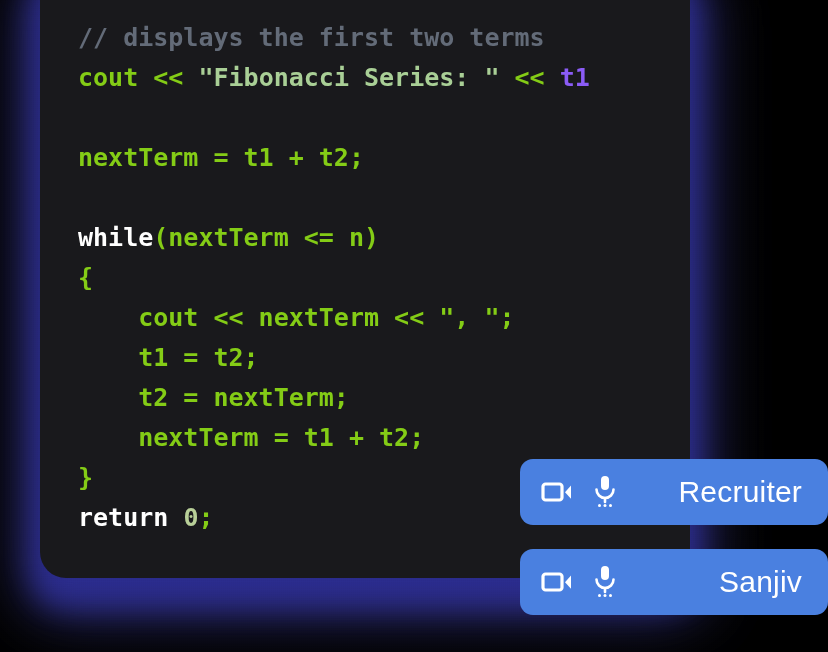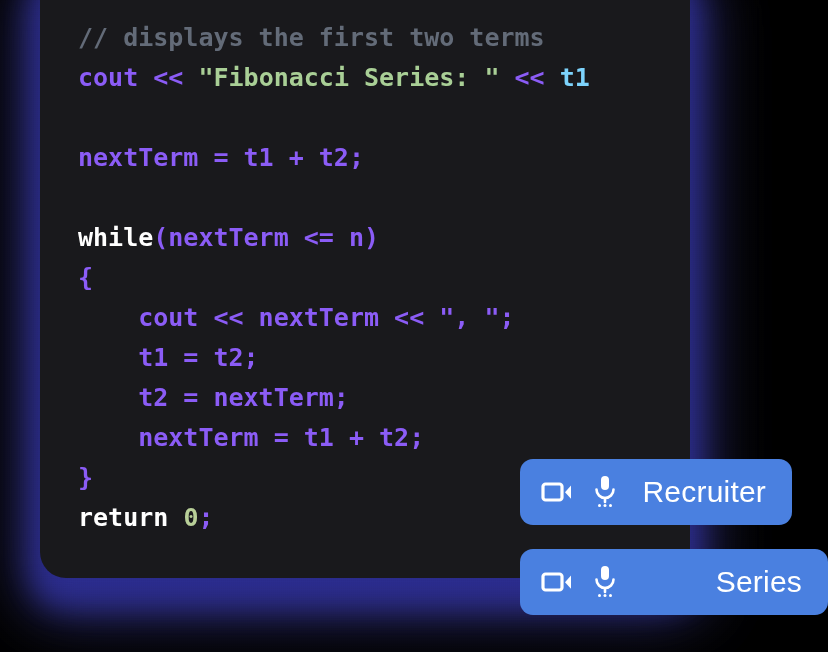--- a/index.html
+++ b/index.html
@@ -92,42 +92,42 @@
     font-family: "DejaVu Sans Mono", "Liberation Mono", monospace;
     font-size: 25px;
     line-height: 40px;
     white-space: pre;
     letter-spacing: 0px;
   }
 
   .ln { display: block; height: 40px; font-weight: bold; }
   .blank { display: block; height: 40px; }
 
-  .tok-def { color: #8b5cf6; }
+  .tok-def { color: #84cc16; }
   .tok-com { color: #636b78; }
   .tok-key { color: #ffffff; }
   .tok-str { color: #a9cf96; }
   .tok-num { color: #b8cf98; }
-  .tok-var { color: #7dd3fc; }
+  .tok-var { color: #8b5cf6; }
 
   
   .call-btn {
     position: absolute;
     height: 66px;
     border-radius: 13px;
     background: #4a80e0;
     display: flex;
     align-items: center;
     box-sizing: border-box;
     padding: 0 26px 0 20px;
   }
   #btn-recruiter {
     left: 520px;
     top: 459px;
-    width: 272px;
+    width: 308px;
   }
   #btn-sanjiv {
     left: 520px;
     top: 549px;
     width: 308px;
   }
 
   .icon-cam {
     width: 34px;
     height: 34px;
@@ -188,16 +188,16 @@
       <path d="M25 17.2 L31 10.4 L31 23.8 Z" fill="#ffffff"></path>
     </svg>
     <svg class="icon-mic" viewBox="0 0 30 36" aria-hidden="true">
       <rect x="11" y="2" width="8" height="14" rx="4" ry="4" fill="#ffffff"></rect>
       <path d="M6.5 15.5 a8.5 8.5 0 0 0 17 0" fill="none" stroke="#ffffff" stroke-width="2.6" stroke-linecap="round"></path>
       <line x1="15" y1="24" x2="15" y2="28" stroke="#ffffff" stroke-width="2.6" stroke-linecap="round"></line>
       <circle cx="9.5" cy="31.5" r="1.5" fill="#ffffff"></circle>
       <circle cx="15" cy="31.5" r="1.5" fill="#ffffff"></circle>
       <circle cx="20.5" cy="31.5" r="1.5" fill="#ffffff"></circle>
     </svg>
-    <span class="call-label">Series</span>
+    <span class="call-label">Sanjiv</span>
   </div>
 
 </div>
 
 </body></html>

